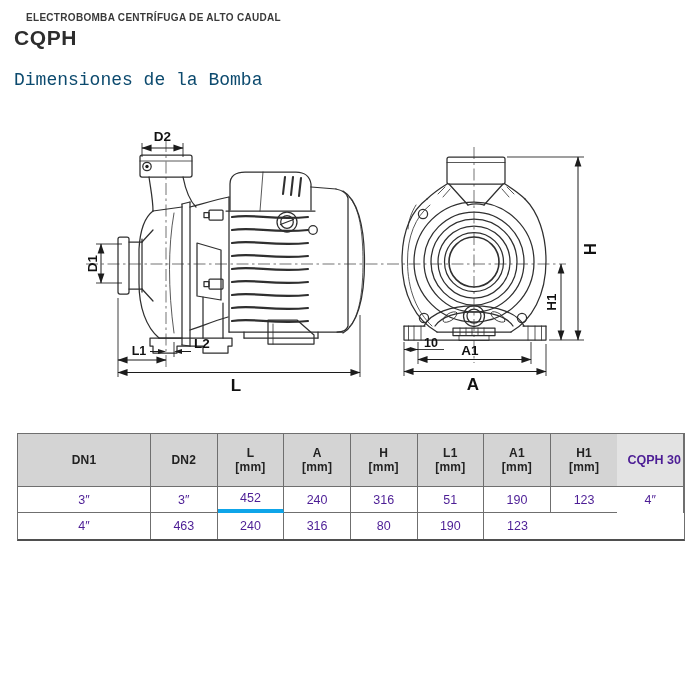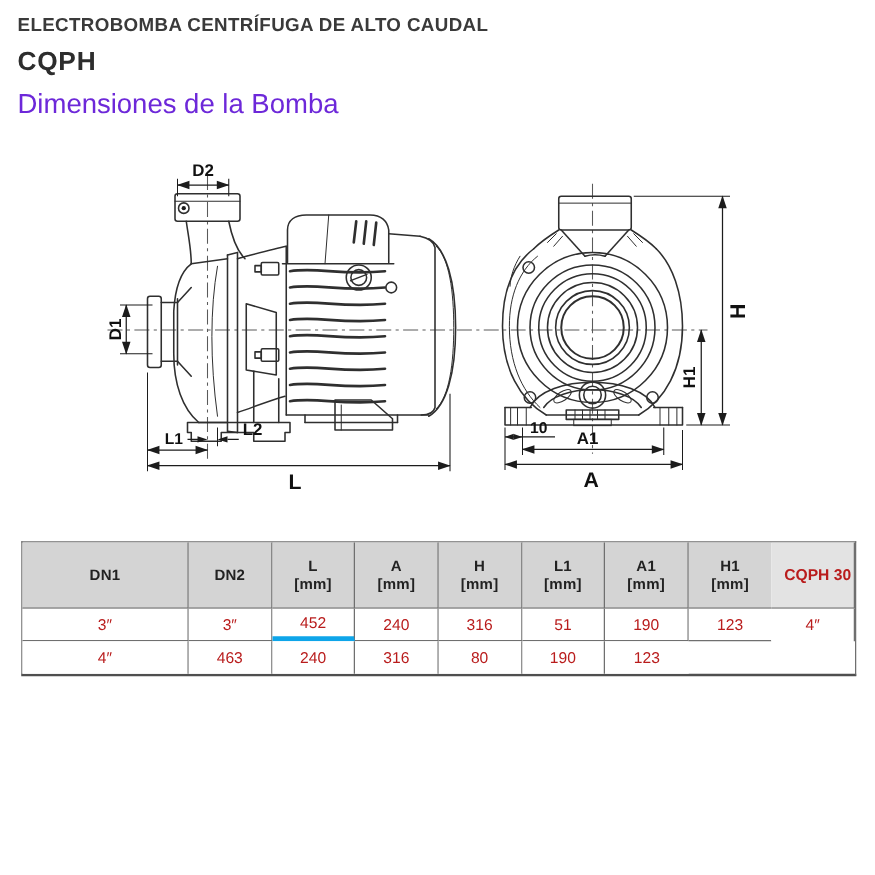--- a/index.html
+++ b/index.html
@@ -1,22 +1,22 @@
 <!DOCTYPE html>
 <html><head>
 <meta charset="utf-8">
 <style>
   html,body{margin:0;padding:0;background:#fff;}
   .page{position:relative;width:700px;height:700px;background:#fff;overflow:hidden;
         font-family:"Liberation Sans",sans-serif;color:#2d2d2d;}
-  .kicker{position:absolute;left:14px;top:12px;font-size:15px;font-weight:bold;
+  .kicker{position:absolute;left:26px;top:12px;font-size:10px;font-weight:bold;
           letter-spacing:.3px;color:#3a3a3a;}
   .model-title{position:absolute;left:14px;top:26px;font-size:21px;font-weight:bold;
-          letter-spacing:.6px;color:#2d2d2d;margin-top:12px;}
-  .section-title{position:absolute;left:14px;top:70px;font-size:22px;font-weight:400;color:#6d28d9;}
+          letter-spacing:.6px;color:#2d2d2d;}
+  .section-title{position:absolute;left:14px;top:70px;font-size:18px;font-weight:400;color:#0c4a6e;font-family:Liberation Mono, monospace;}
   svg.drawing{position:absolute;left:0;top:0;}
   .s{fill:none;stroke:#2f2f2f;stroke-width:1.25;stroke-linecap:round;stroke-linejoin:round;}
   .thin{fill:none;stroke:#2f2f2f;stroke-width:.8;stroke-linecap:round;}
   .fin{fill:none;stroke:#2f2f2f;stroke-width:2.1;stroke-linecap:round;}
   .cl{fill:none;stroke:#5a5a5a;stroke-width:.85;stroke-dasharray:12 3.5 2.5 3.5;}
   .dm{fill:none;stroke:#1c1c1c;stroke-width:1;}
   .xt{fill:none;stroke:#1c1c1c;stroke-width:.85;}
   .ah{fill:#1c1c1c;stroke:none;}
   text.lb{font-family:"Liberation Sans",sans-serif;font-weight:bold;font-size:13.5px;
           fill:#111;text-anchor:middle;}
@@ -25,21 +25,21 @@
   
   .dim-table{position:absolute;left:17px;top:433px;width:666px;display:grid;
              grid-template-columns:133px repeat(8,1fr);grid-template-rows:53px 26px 26px;
              border:1px solid #6f6f6f;border-bottom:2px solid #4f4f4f;
              font-family:"Liberation Sans",sans-serif;}
   .th{background:#d4d4d4;display:flex;flex-direction:column;align-items:center;justify-content:center;
       font-size:12px;font-weight:bold;color:#222;line-height:1.2;
       border-right:1px solid #6f6f6f;border-bottom:1px solid #6f6f6f;letter-spacing:.2px;}
   .th .unit:empty{display:none;}
   .td{background:#fff;display:flex;align-items:center;justify-content:center;
-      font-size:12.5px;color:#b91c1c;border-right:1px solid #6f6f6f;}
+      font-size:12.5px;color:#4c1d95;border-right:1px solid #6f6f6f;}
   .td.model{background:#e3e3e3;justify-content:flex-start;padding-left:10px;font-weight:bold;}
   .last{border-right:none;}
 </style>
 </head>
 <body>
 
 <div class="page">
 
   <div class="kicker">ELECTROBOMBA CENTRÍFUGA DE ALTO CAUDAL</div>
   <div class="model-title">CQPH</div>

